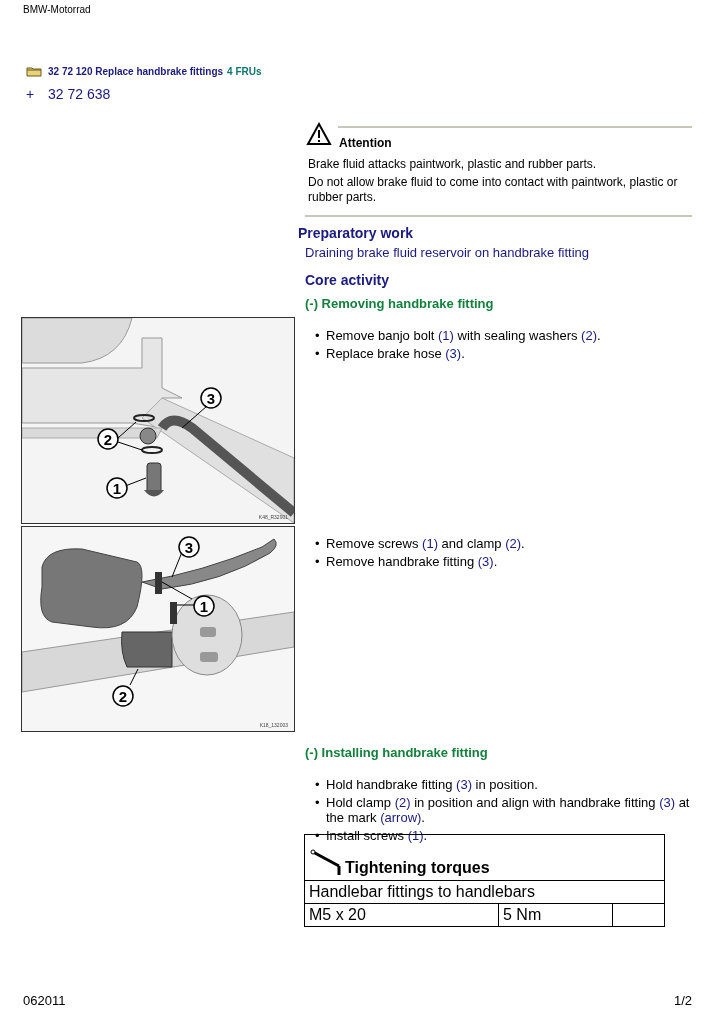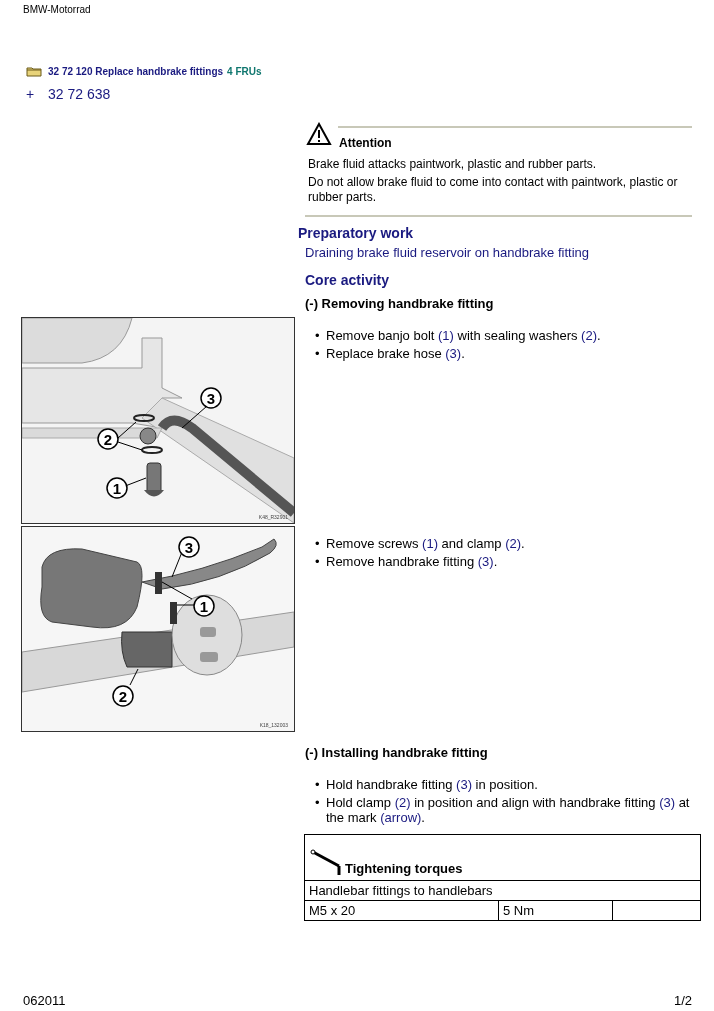--- a/index.html
+++ b/index.html
@@ -9,28 +9,28 @@
   .title-row { left:26px; top:66px; font-size:10px; font-weight:bold; color:#1a1a80; display:flex; align-items:center; }
   .title-row .frus { color:#0f766e; margin-left:4px; }
   .folder-icon { width:16px; height:11px; margin-right:6px; display:inline-block; }
   .sub-row { left:26px; top:86px; font-size:14px; color:#1a1a80; display:flex; }
   .sub-row .plus { width:22px; }
   .navy { color:#1a1a80; }
   .hr { background:#c8c8b8; height:2px; }
   .attn-title { left:339px; top:136px; font-size:12px; font-weight:bold; }
   .attn-text { left:308px; font-size:12px; line-height:15px; width:385px; }
   .h2 { font-size:14px; font-weight:bold; color:#1a1a80; }
-  .h3 { font-size:13px; font-weight:bold; color:#000000; }
+  .h3 { font-size:13px; font-weight:bold; color:#15803d; }
   .para { font-size:13px; color:#1a1a80; }
   ul.bul { margin:10px; padding:0; list-style:none; font-size:13px; width:380px; }
   ul.bul li { position:relative; padding-left:11px; line-height:15px; margin-bottom:3px; }
   ul.bul li::before { content:"•"; position:absolute; left:0; top:0; }
   .figure { border:1px solid #333; background:#f2f2f2; overflow:hidden; }
   .fig-id { position:absolute; right:6px; bottom:3px; font-size:5px; color:#444; }
-  table.torque { border-collapse:collapse; width:397px; font-size:13px; }
+  table.torque { border-collapse:collapse; width:361px; font-size:16px; }
   table.torque td { border:1.5px solid #000; padding:2px 4px; }
 </style>
 </head>
 <body>
 
 <div class="abs brand">BMW-Motorrad</div>
 
 <div class="abs title-row">
   <svg class="folder-icon" viewBox="0 0 16 11">
     <path d="M1 2 h5 l1 1 h8 v7 h-14 z" fill="#e8d37a" stroke="#6a5a1a" stroke-width="1"></path>
@@ -133,20 +133,21 @@
         <text x="101" y="175" font-size="15" font-weight="bold" text-anchor="middle" font-family="Liberation Sans, sans-serif">2</text>
       </g>
   </svg>
   <span class="fig-id">K18_132003</span>
 </div>
 
 <div class="abs h3" style="left:305px; top:745px;">(-) Installing handbrake fitting</div>
 <ul class="abs bul" style="left:305px; top:767px;">
   <li><span>Hold handbrake fitting </span><span class="navy">(3)</span><span> in position.</span></li>
   <li><span>Hold clamp </span><span class="navy">(2)</span><span> in position and align with handbrake fitting </span><span class="navy">(3)</span><span> at the mark </span><span class="navy">(arrow)</span><span>.</span></li>
+  <li><span>Install screws </span><span class="navy">(1)</span><span>.</span></li>
 </ul>
 
 <table class="abs torque" style="left:304px; top:834px;">
   <tbody>
       <tr>
     <td colspan="3" style="height:40px; vertical-align:bottom; font-weight:bold; padding-bottom:3px;">
       <svg width="40" height="28" viewBox="0 0 40 28" style="vertical-align:-4px; margin-right:-4px;">
         <line x1="4" y1="3" x2="30" y2="17" stroke="#000" stroke-width="3"></line>
         <circle cx="4" cy="3" r="2" fill="#fff" stroke="#000"></circle>
         <line x1="30" y1="17" x2="30" y2="26" stroke="#000" stroke-width="3"></line>

